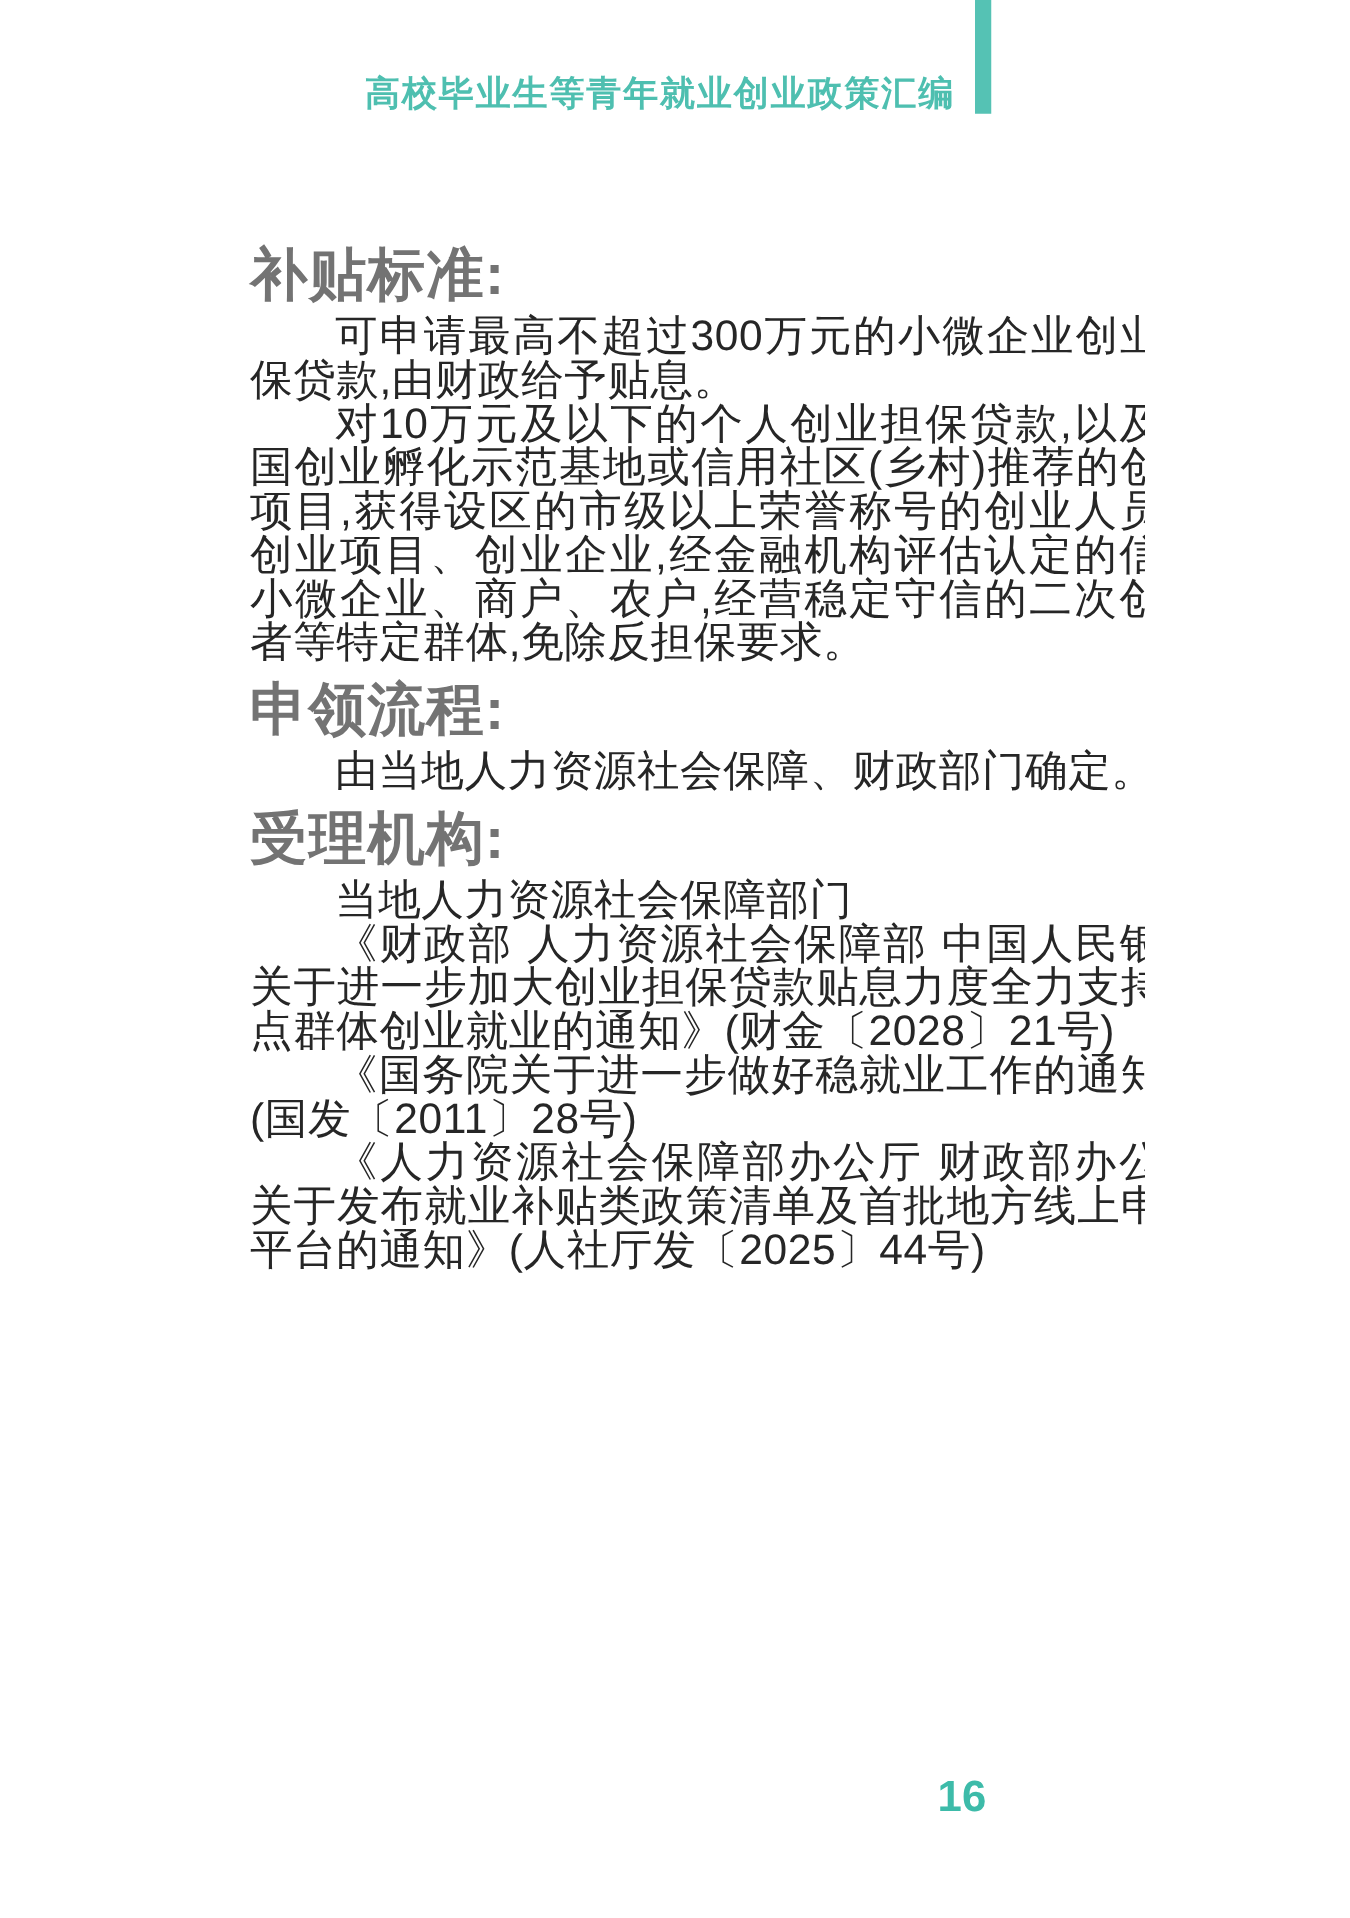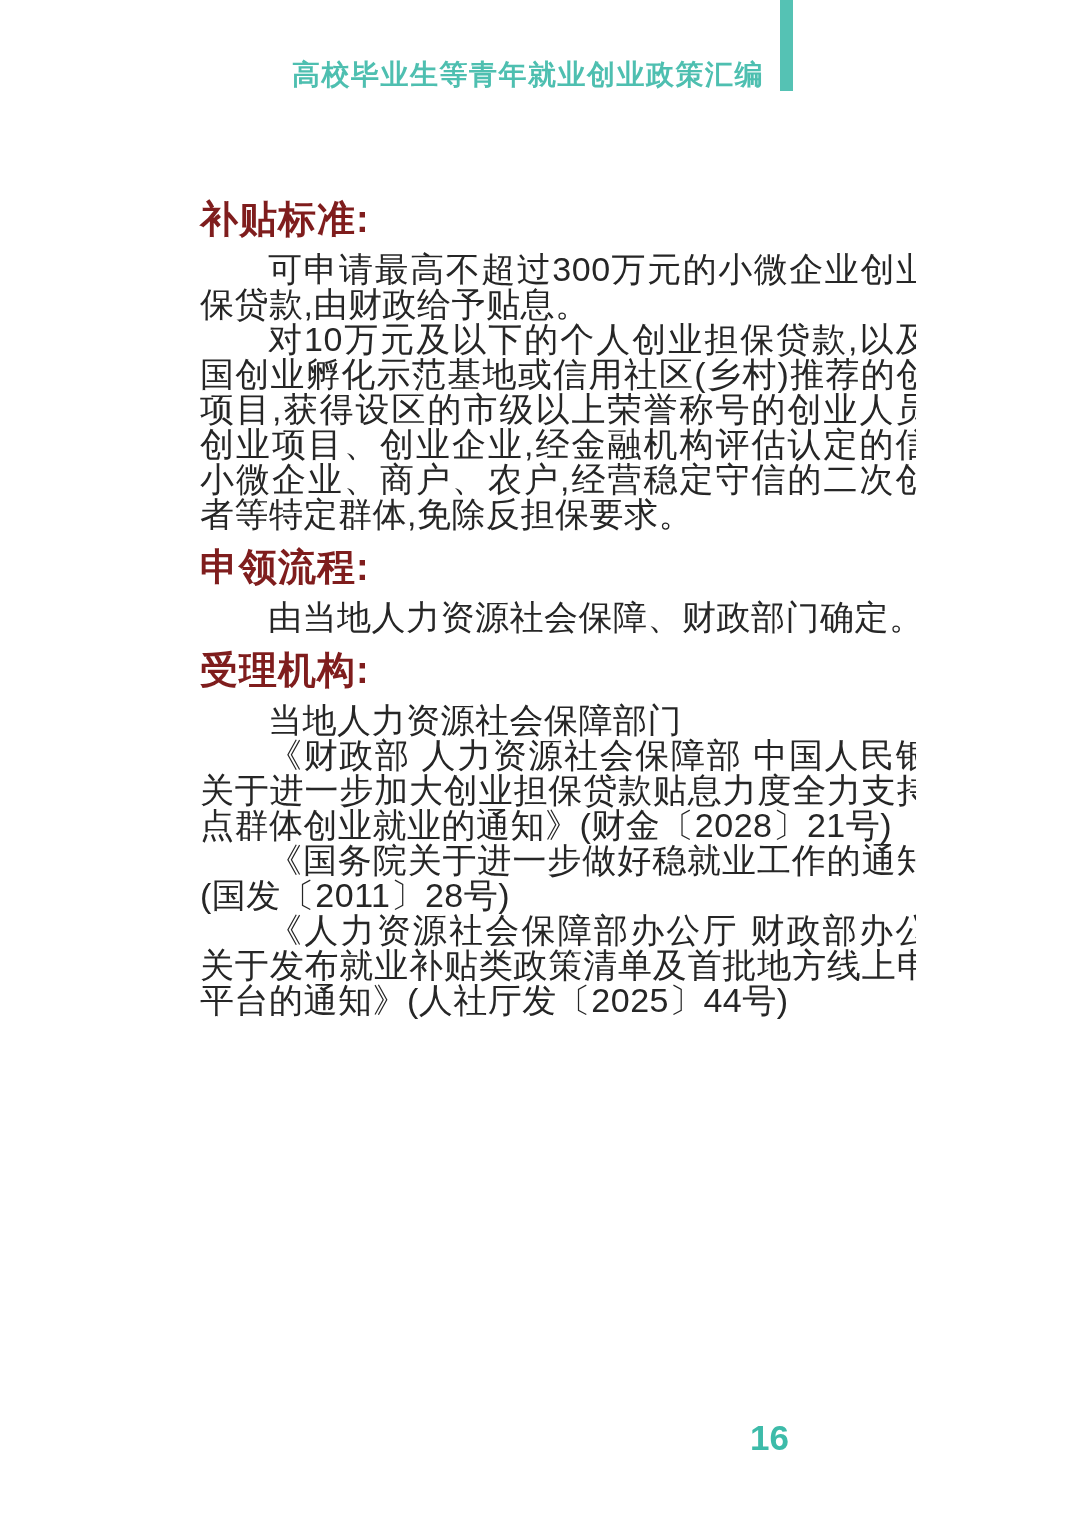--- a/index.html
+++ b/index.html
@@ -32,22 +32,22 @@
   }
   
   .content {
     position: absolute;
     left: 200px;
     top: 196px;
     width: 766px;
     color: #262626;
   }
   .sec-heading {
-    color: #7f1d1d;
-    font-size: 38px;
+    color: #737373;
+    font-size: 46px;
     line-height: 46px;
     font-weight: bold;
     margin: 12px 0 10px 0;
     letter-spacing: 1px;
   }
   .sec-heading.first { margin-top: 0; }
   .body-para {
     font-size: 34px;
     line-height: 35px;
     margin: 0;

